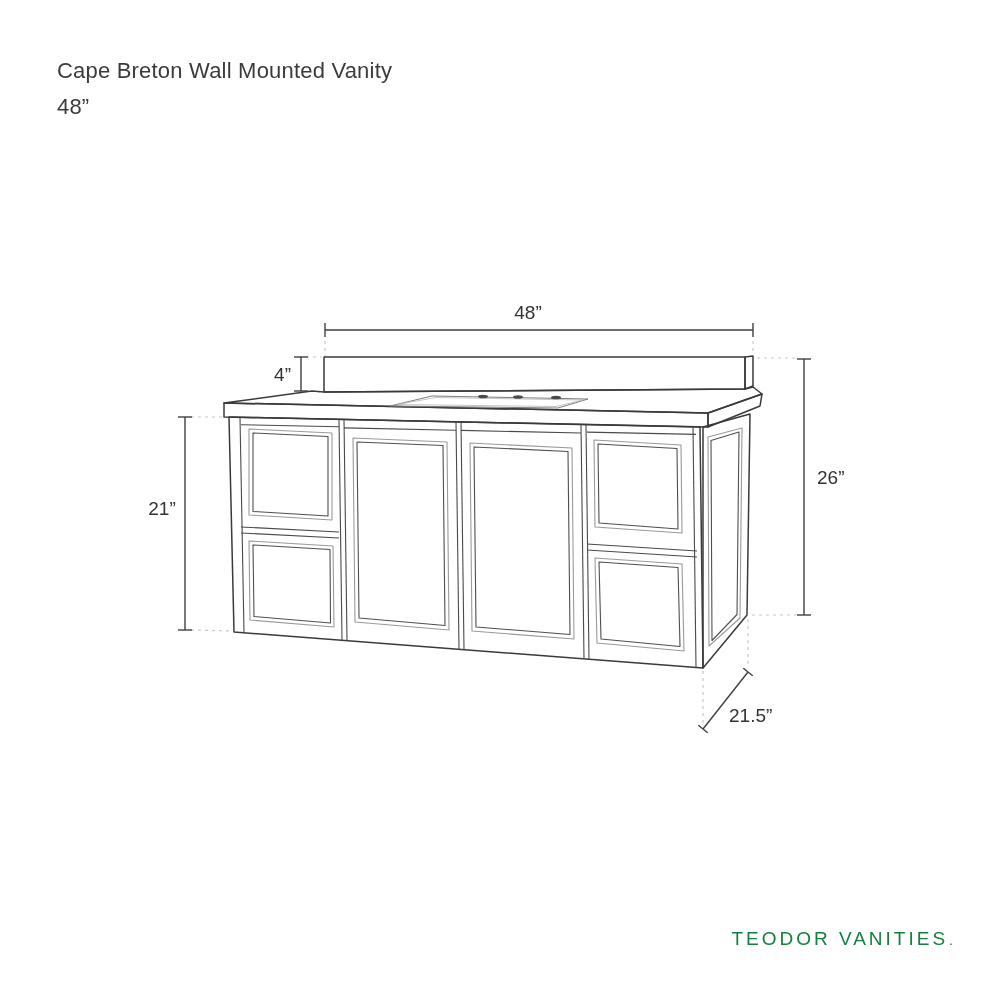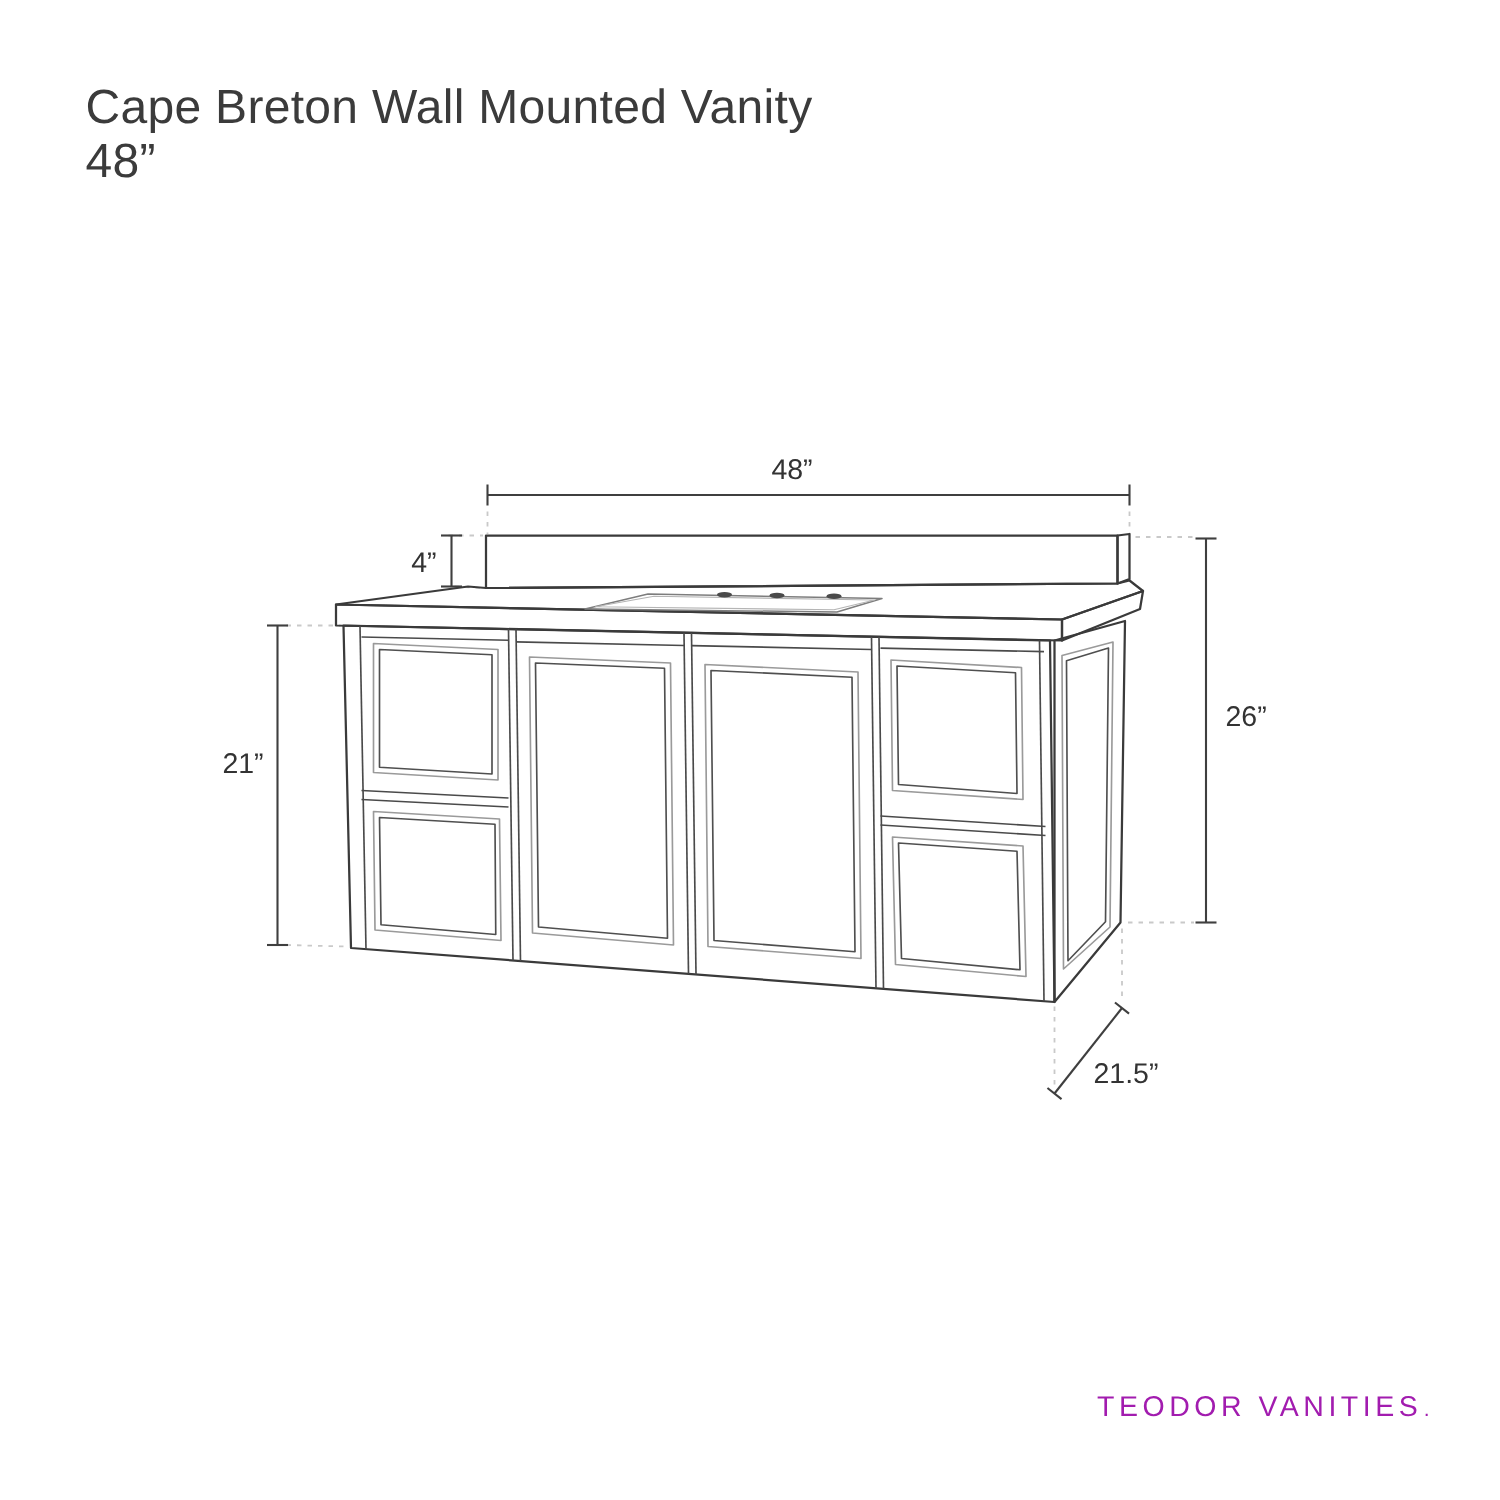--- a/index.html
+++ b/index.html
@@ -2,27 +2,27 @@
 <html><head>
 <meta charset="utf-8">
 <style>
   html,body{margin:0;padding:0;background:#ffffff;}
   body{
     width:1000px;height:1000px;position:relative;overflow:hidden;
     font-family:"Liberation Sans","DejaVu Sans",sans-serif;
   }
   .drawing-title{
     position:absolute;left:57px;top:53px;
-    font-size:32px;line-height:36px;color:#3b3b3b;
+    font-size:22px;line-height:36px;color:#3b3b3b;
     letter-spacing:0.2px;
   }
   .drawing-title span{display:block;}
   .brand{
     position:absolute;top:928px;right:47px;
-    font-size:19px;color:#a21caf;letter-spacing:3px;
+    font-size:19px;color:#15803d;letter-spacing:3px;
     font-weight:300;white-space:nowrap;
   }
   .brand .mark{font-size:14px;letter-spacing:0;margin-left:1px;}
   svg{position:absolute;left:0;top:0;}
   svg text{
     font-family:"Liberation Sans","DejaVu Sans",sans-serif;
     font-size:19px;fill:#333333;
   }
 </style>
 </head>

